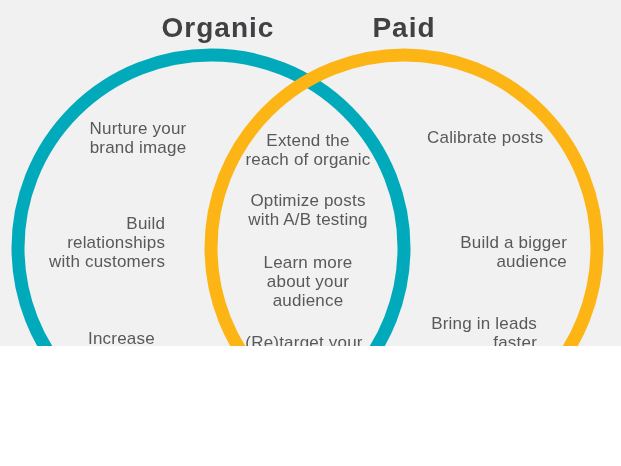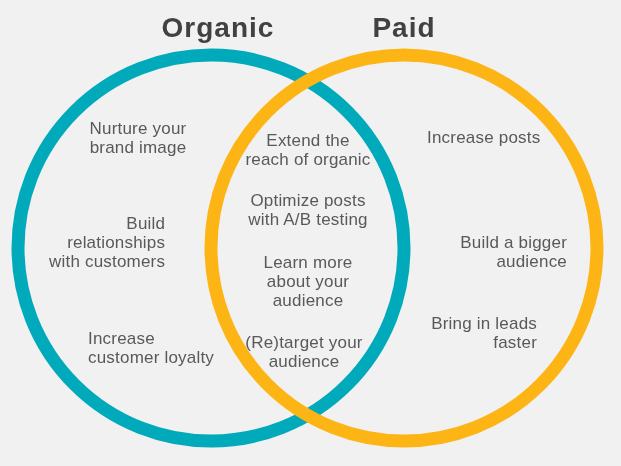--- a/index.html
+++ b/index.html
@@ -6,21 +6,21 @@
     --bg: #F1F1F2;
     --title-color: #414042;
     --text-color: #58595B;
   }
   * { margin: 0; padding: 0; box-sizing: border-box; }
   html, body { background: #fff; }
   body { font-family: "Liberation Sans", sans-serif; }
   .canvas {
     position: relative;
     width: 621px;
-    height: 466px;
+    height: 346px;
     background: var(--bg);
     overflow: hidden;
   }
   .circles {
     position: absolute;
     left: 0; top: 0;
   }
   .title {
     position: absolute;
     top: 12px;
@@ -82,19 +82,19 @@
   <div class="label l-increase">Increase
 customer loyalty</div>
   <div class="label center l-optimize">Optimize posts
 with A/B testing</div>
   <div class="label center l-learn">Learn more
 about your
 audience</div>
   <div class="label center l-retarget">(Re)target your
 audience</div>
 
-  <div class="label l-calibrate">Increase posts</div>
+  <div class="label l-calibrate">Calibrate posts</div>
   <div class="label right-align l-reach">Build a bigger
 audience</div>
   <div class="label right-align l-bring">Bring in leads
 faster</div>
 
 </div>
 
 </body></html>

